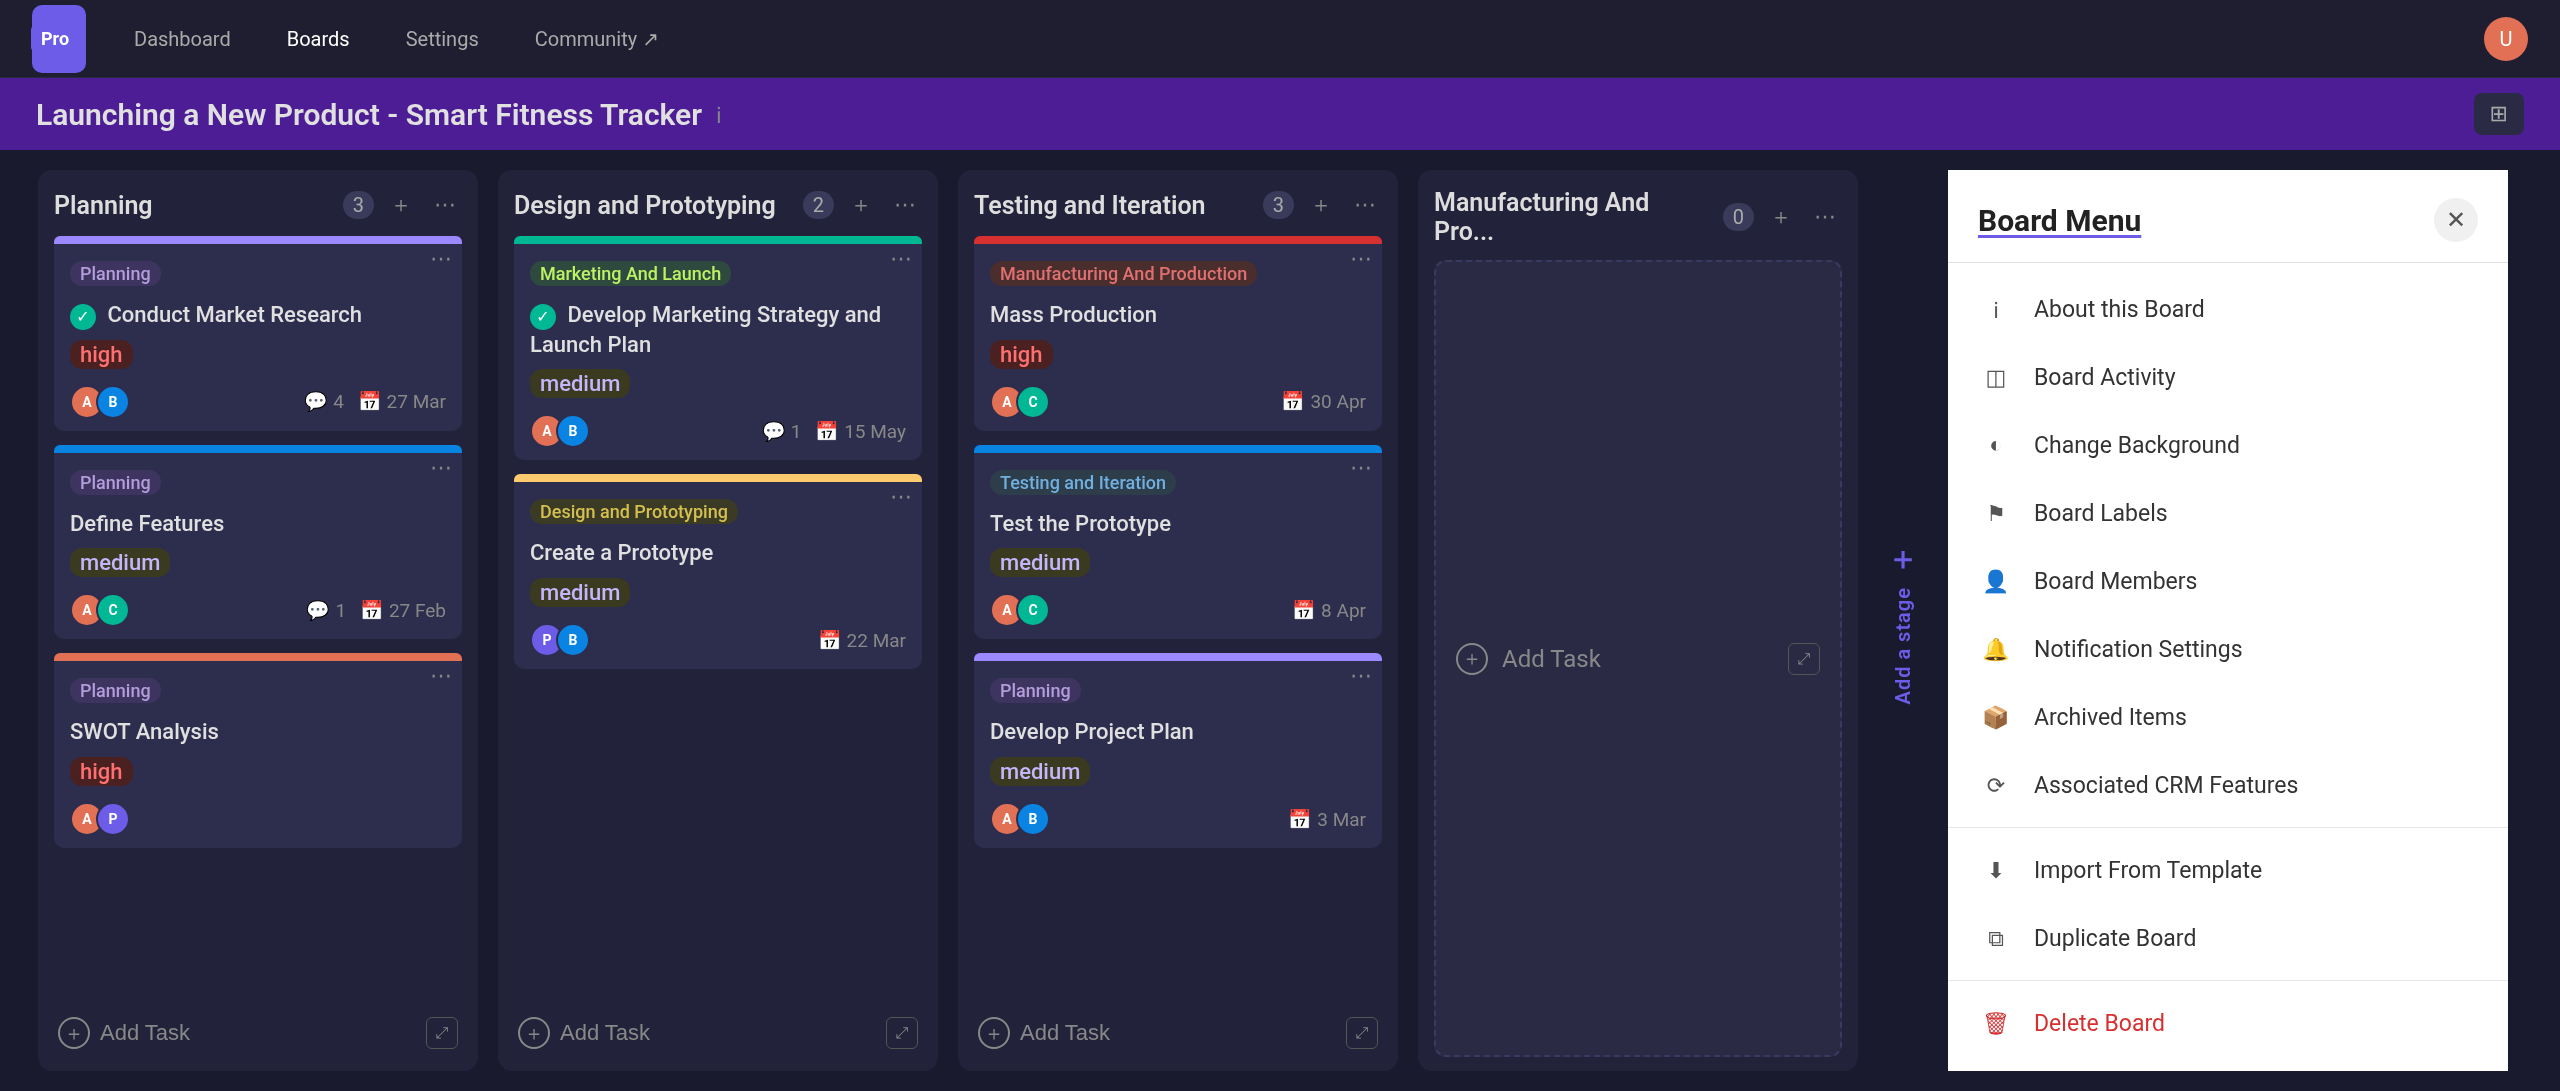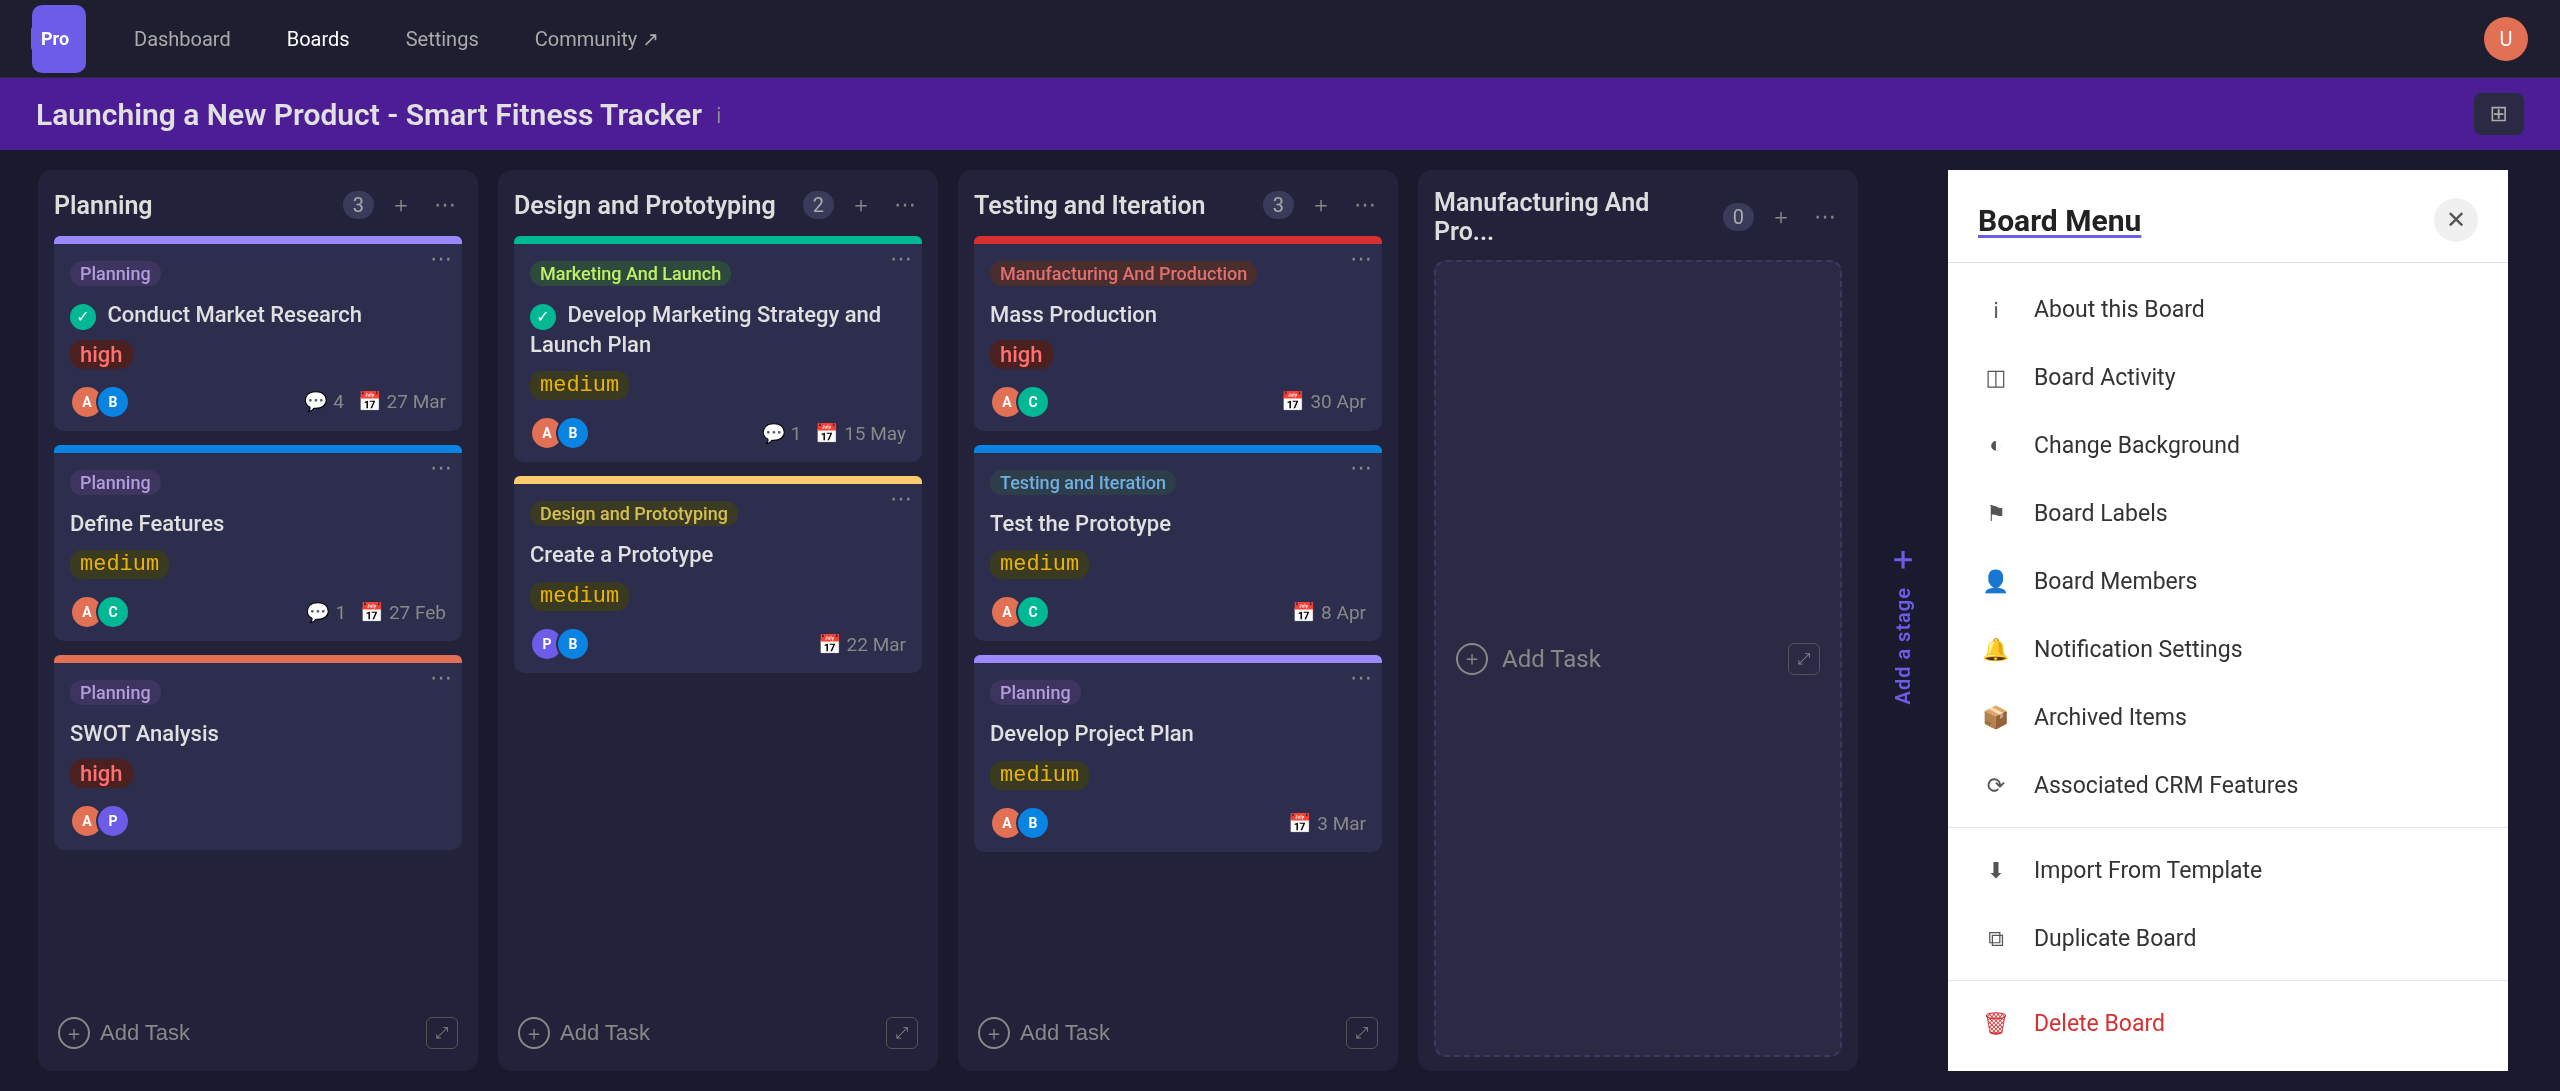--- a/index.html
+++ b/index.html
@@ -188,21 +188,21 @@
     }
     .card-priority {
       display: inline-block;
       font-size: 22px;
       padding: 2px 10px;
       border-radius: 12px;
       font-weight: 500;
       margin-bottom: 10px;
     }
     .priority-high { background: #4a2020; color: #ff7070; }
-    .priority-medium { background: #3a3a20; color: #eab308; font-family: Liberation Mono, monospace; }
+    .priority-medium { background: #3a3a20; color: #c4b5fd; }
 
     .card-footer {
       display: flex;
       align-items: center;
       gap: 10px;
       margin-top: 6px;
     }
     .card-avatar-group {
       display: flex;
       align-items: center;

